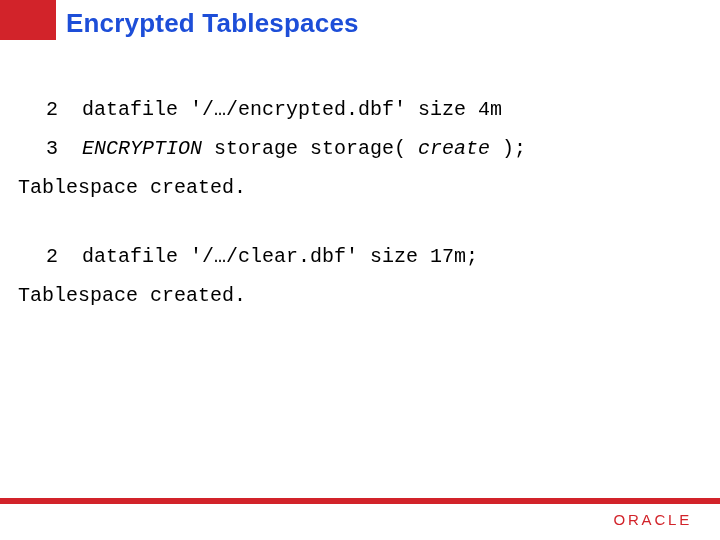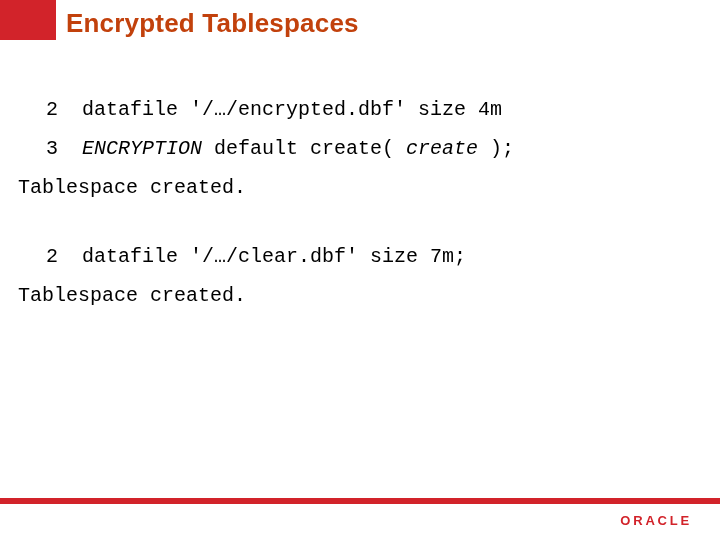--- a/index.html
+++ b/index.html
@@ -19,21 +19,21 @@
     width: 56px;
     height: 40px;
     background: #d2232a;
   }
   .title {
     position: absolute;
     top: 8px;
     left: 66px;
     font-size: 26px;
     font-weight: bold;
-    color: #c2410c;
+    color: #1d4ed8;
     letter-spacing: 0.2px;
   }
   .content {
     position: absolute;
     top: 90px;
     left: 18px;
     right: 18px;
     font-family: "Courier New", Courier, monospace;
     font-size: 20px;
     line-height: 1.95;
@@ -59,37 +59,37 @@
     bottom: 36px;
     width: 720px;
     height: 6px;
     background: #d2232a;
   }
   .oracle-logo {
     position: absolute;
     right: 28px;
     bottom: 12px;
     font-family: Arial, Helvetica, sans-serif;
-    font-size: 13px;
-    font-weight: bold;
+    font-size: 15px;
+    font-weight: normal;
     letter-spacing: 2.8px;
     color: #d2232a;
   }
 </style>
 </head>
 <body>
 
 <div class="red-square"></div>
 <div class="title">Encrypted Tablespaces</div>
 
 <div class="content">
   <div class="line"><span class="numcol">2</span><span>  datafile '/…/encrypted.dbf' size 4m</span></div>
-  <div class="line"><span class="numcol">3</span><span>  </span><span class="ital">ENCRYPTION</span><span> default create( </span><span class="ital">create</span><span> );</span></div>
+  <div class="line"><span class="numcol">3</span><span>  </span><span class="ital">ENCRYPTION</span><span> storage storage( </span><span class="ital">create</span><span> );</span></div>
   <div class="line">Tablespace created.</div>
 
   <div class="space"></div>
 
-  <div class="line"><span class="numcol">2</span><span>  datafile '/…/clear.dbf' size 7m;</span></div>
+  <div class="line"><span class="numcol">2</span><span>  datafile '/…/clear.dbf' size 17m;</span></div>
   <div class="line">Tablespace created.</div>
 </div>
 
 <div class="footer-bar"></div>
 <div class="oracle-logo">ORACLE</div>
 
 </body></html>

